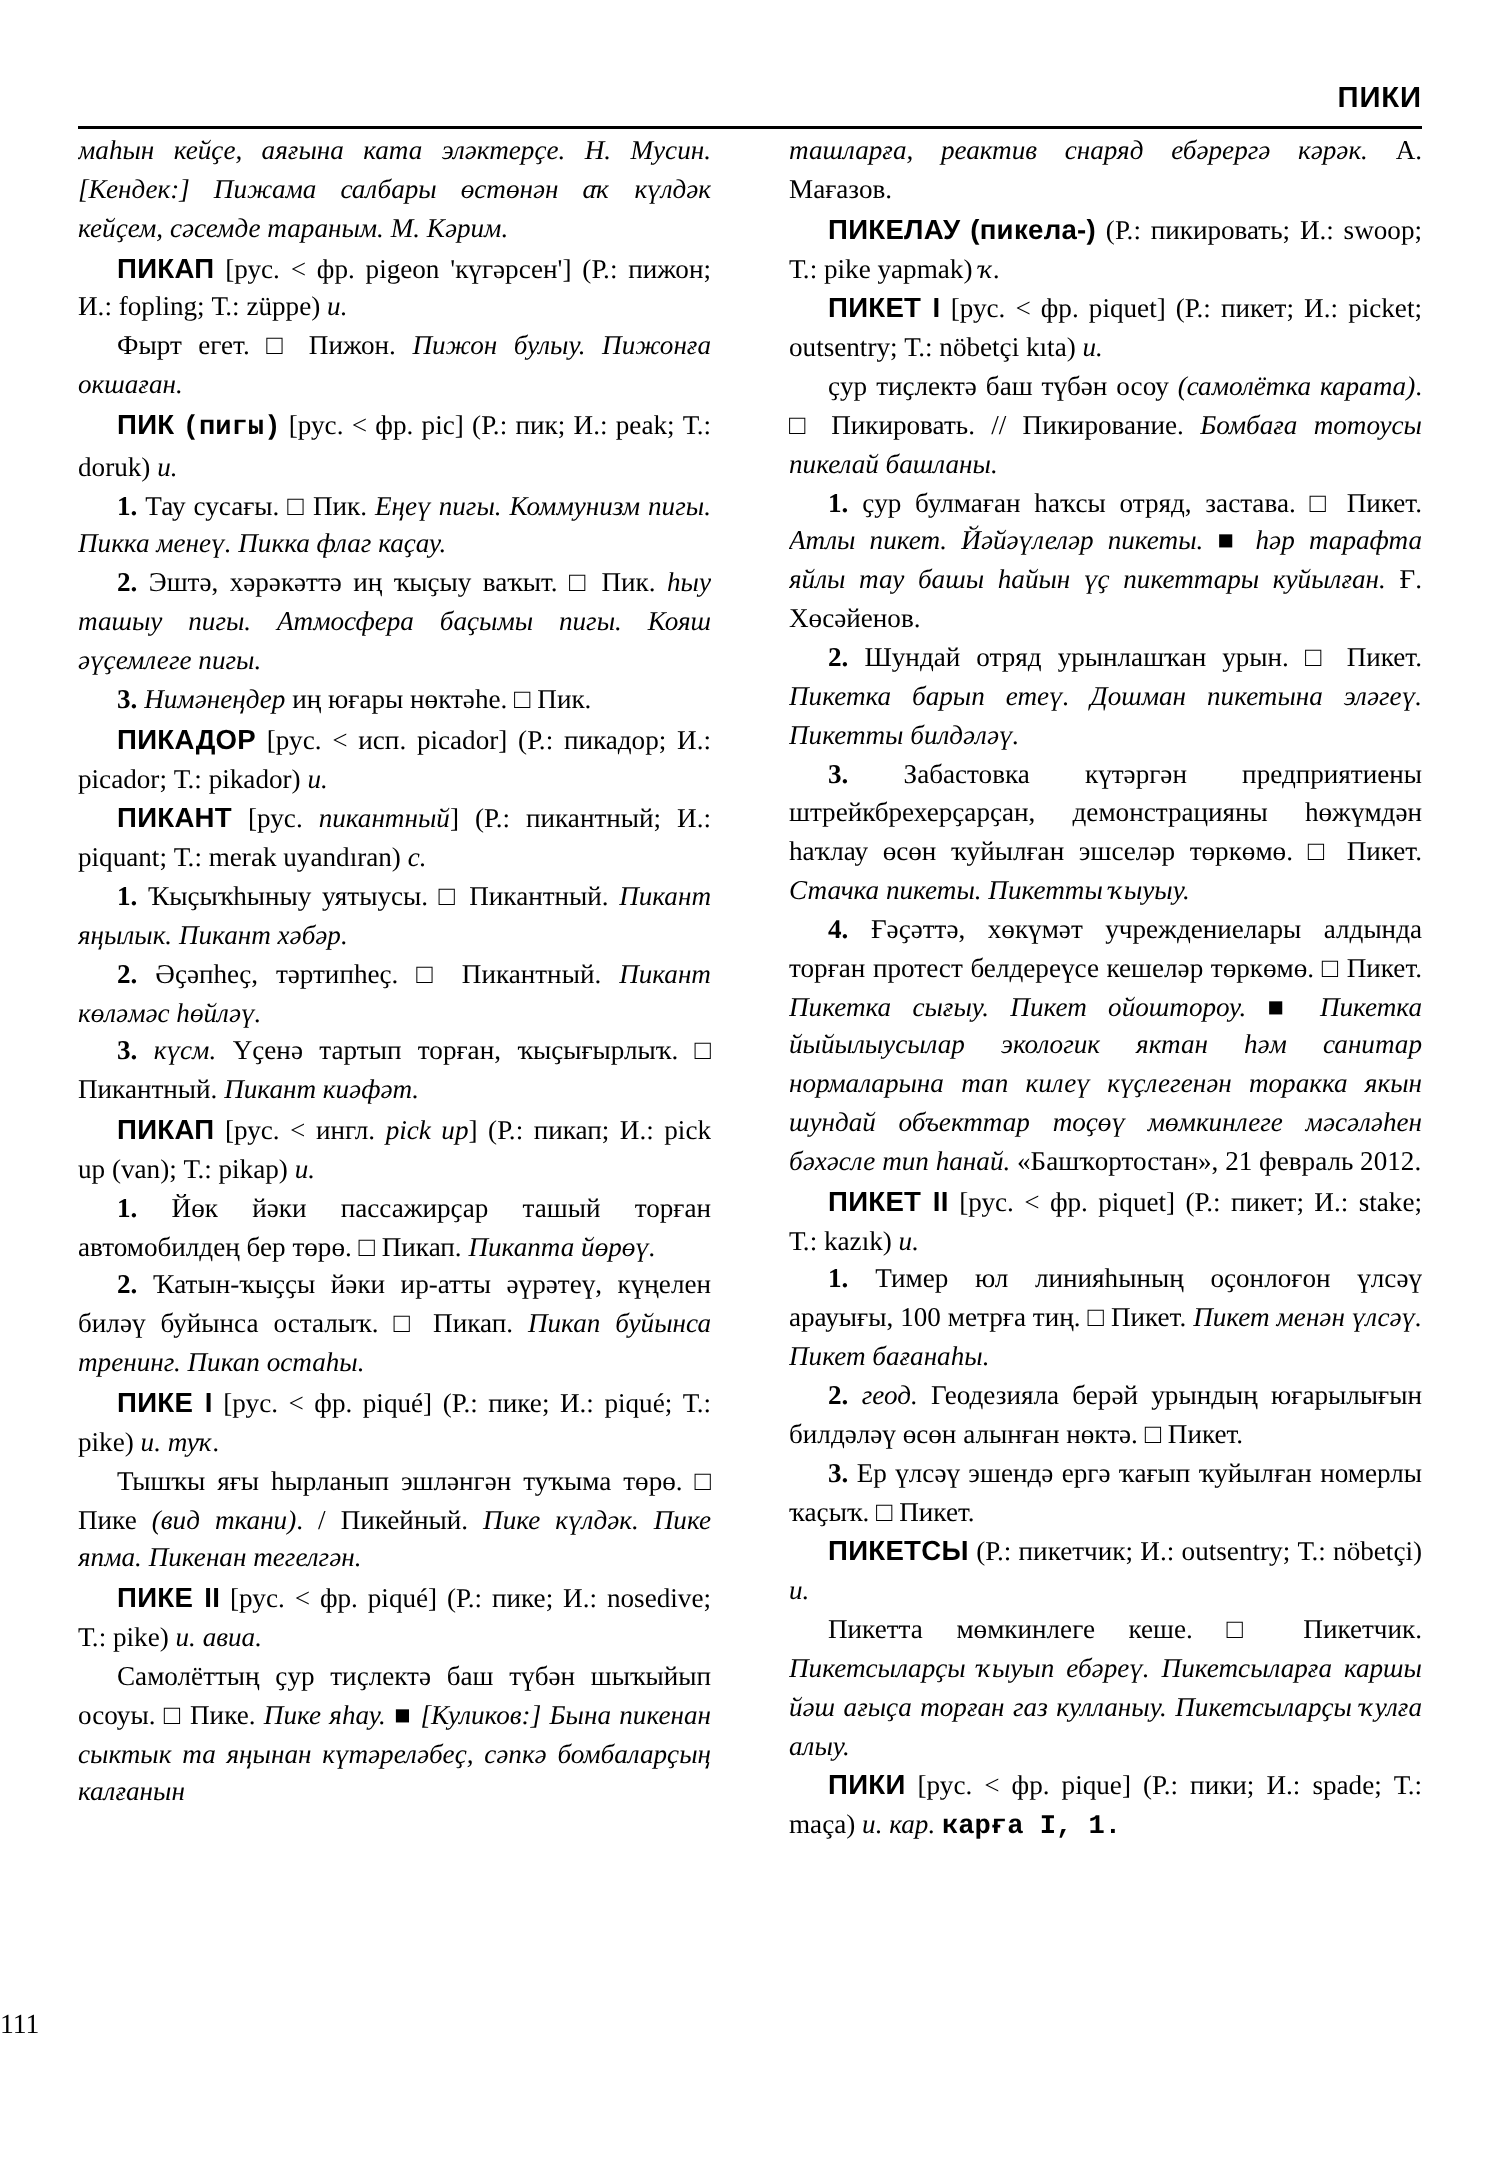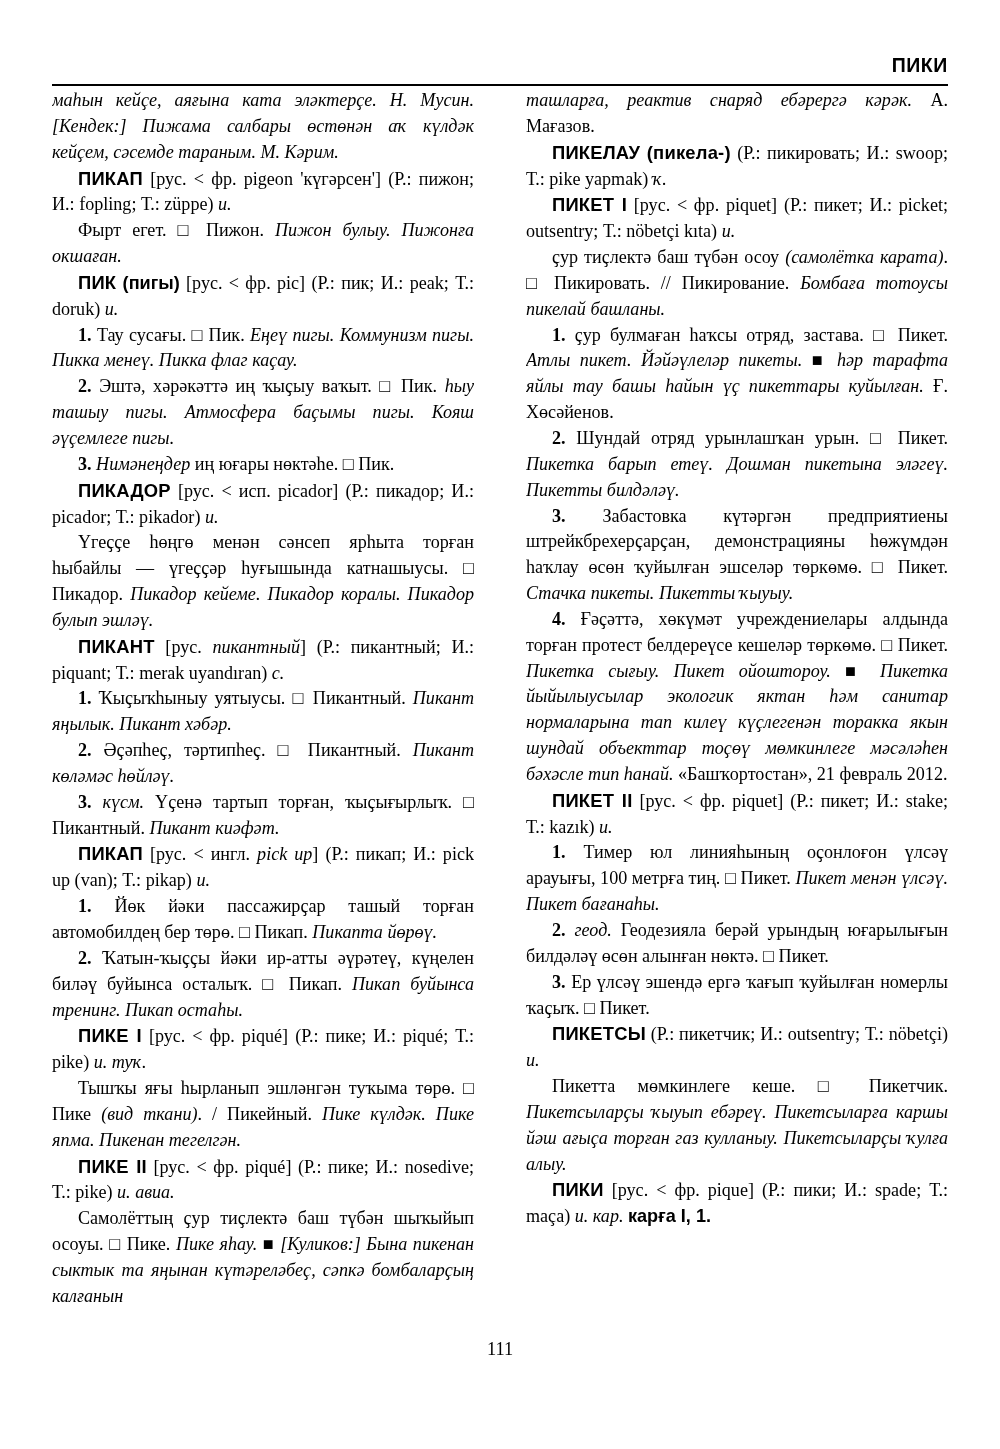--- a/index.html
+++ b/index.html
@@ -80,37 +80,37 @@
   p.ind { text-indent: 26px; }
   p.noind { text-indent: 0; }
 
   b.hw {
     font-family: "Liberation Sans", "DejaVu Sans", sans-serif;
     font-weight: bold;
     font-size: 18.4px;
     letter-spacing: 0.2px;
   }
   b.hw-cyr {
-    font-family: Liberation Sans, sans-serif;
+    font-family: Liberation Mono, monospace;
     font-weight: bold;
   }
   b.num {
     font-weight: bold;
   }
   i  { font-style: italic; }
   .sq  { font-style: normal; }
   .sqf { font-style: normal; }
 
   
   .folio {
     position: absolute;
     left: 0;
     right: 0;
     top: 1339px;
-    text-align: center;
+    text-align: left;
     font-size: 18.4px;
   }
 </style>
 </head>
 <body>
 
 <div class="page">
 
   <div class="runhead">
     <div class="runhead-title">ПИКИ</div>
@@ -125,21 +125,20 @@
 
       <p class="e ind"><b class="hw">ПИКАП</b> <span>[рус. &lt; фр. pigeon 'күгәрсен']</span> <span>(Р.: пижон; И.: fopling; Т.: züppe)</span> <i>и.</i></p>
       <p class="e ind"><span>Фырт егет.</span> <span class="sq">□</span> <span>Пижон.</span> <i>Пижон булыу. Пижонға окшаған.</i></p>
 
       <p class="e ind"><b class="hw">ПИК</b> <b class="hw-cyr">(пигы)</b> <span>[рус. &lt; фр. pic]</span> <span>(Р.: пик; И.: peak; Т.: doruk)</span> <i>и.</i></p>
       <p class="e ind"><b class="num">1.</b> <span>Тау сусағы.</span> <span class="sq">□</span> <span>Пик.</span> <i>Еңеү пигы. Коммунизм пигы. Пикка менеү. Пикка флаг каҫау.</i></p>
       <p class="e ind"><b class="num">2.</b> <span>Эштә, хәрәкәттә иң ҡыҫыу ваҡыт.</span> <span class="sq">□</span> <span>Пик.</span> <i>һыу ташыу пигы. Атмосфера баҫымы пигы. Кояш әүҫемлеге пигы.</i></p>
       <p class="e ind"><b class="num">3.</b> <i>Нимәнеңдер</i> <span>иң юғары нөктәһе.</span> <span class="sq">□</span> <span>Пик.</span></p>
 
       <p class="e ind"><b class="hw">ПИКАДОР</b> <span>[рус. &lt; исп. picador]</span> <span>(Р.: пикадор; И.: picador; Т.: pikador)</span> <i>и.</i></p>
-      <p class="e ind"><span>Үгеҫҫе һөңгө менән сәнсеп ярһыта торған һыбайлы — үгеҫҫәр һуғышында катнашыусы.</span> <span class="sq">□</span> <span>Пикадор.</span> <i>Пикадор кейеме. Пикадор коралы. Пикадор булып эшләү.</i></p>
 
       <p class="e ind"><b class="hw">ПИКАНТ</b> <span>[</span><span>рус. </span><i>пикантный</i><span>]</span> <span>(Р.: пикантный; И.: piquant; Т.: merak uyandıran)</span> <i>с.</i></p>
       <p class="e ind"><b class="num">1.</b> <span>Ҡыҫыҡһыныу уятыусы.</span> <span class="sq">□</span> <span>Пикантный.</span> <i>Пикант яңылык. Пикант хәбәр.</i></p>
       <p class="e ind"><b class="num">2.</b> <span>Әҫәпһеҫ, тәртипһеҫ.</span> <span class="sq">□</span> <span>Пикантный.</span> <i>Пикант көләмәс һөйләү.</i></p>
       <p class="e ind"><b class="num">3.</b> <i>күсм.</i> <span>Үҫенә тартып торған, ҡыҫығырлыҡ.</span> <span class="sq">□</span> <span>Пикантный.</span> <i>Пикант киәфәт.</i></p>
 
       <p class="e ind"><b class="hw">ПИКАП</b> <span>[</span><span>рус. &lt; ингл. </span><i>pick up</i><span>]</span> <span>(Р.: пикап; И.: pick up (van); Т.: pikap)</span> <i>и.</i></p>
       <p class="e ind"><b class="num">1.</b> <span>Йөк йәки пассажирҫар ташый торған автомобилдең бер төрө.</span> <span class="sq">□</span> <span>Пикап.</span> <i>Пикапта йөрөү.</i></p>
       <p class="e ind"><b class="num">2.</b> <span>Ҡатын-ҡыҫҫы йәки ир-атты әүрәтеү, күңелен биләү буйынса осталыҡ.</span> <span class="sq">□</span> <span>Пикап.</span> <i>Пикап буйынса тренинг. Пикап остаһы.</i></p>
 

